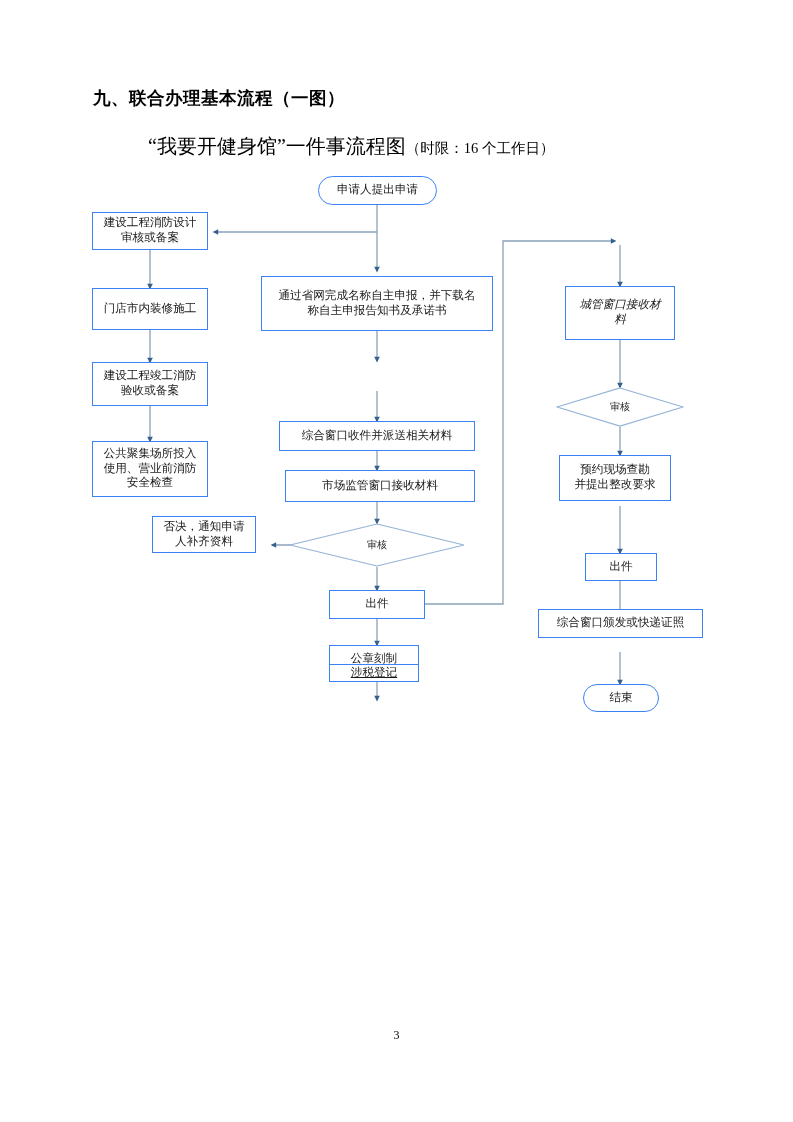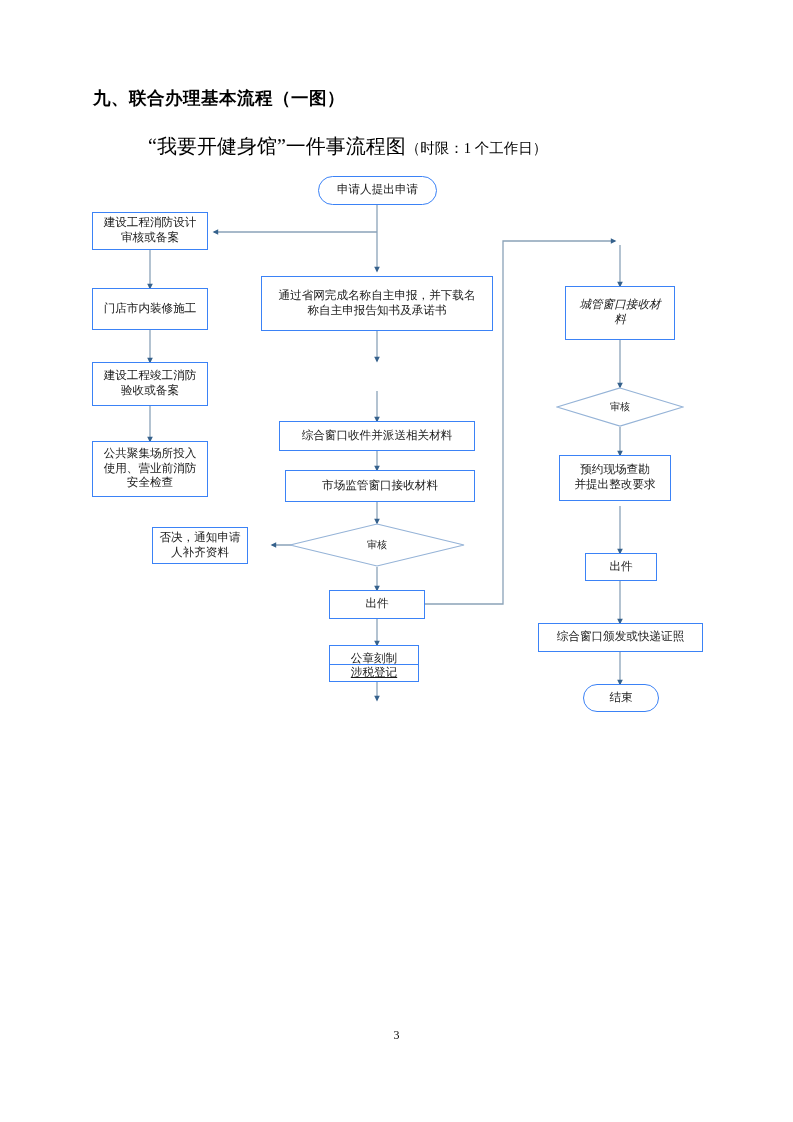--- a/index.html
+++ b/index.html
@@ -106,21 +106,21 @@
   }
 </style>
 </head>
 <body>
 
 <div id="page">
 
   <div class="heading-main">九、联合办理基本流程（一图）</div>
 
   <div class="heading-sub">
-    <span class="sub-main">“我要开健身馆”一件事流程图</span><span class="sub-note">（时限：1 个工作日）</span>
+    <span class="sub-main">“我要开健身馆”一件事流程图</span><span class="sub-note">（时限：16 个工作日）</span>
   </div>
 
   <div id="flow">
 
     <svg id="connectors" viewBox="0 0 793 1122" xmlns="http://www.w3.org/2000/svg">
       <defs>
         <marker id="ah" markerWidth="9" markerHeight="9" refX="4.6" refY="3.2" orient="auto" markerUnits="userSpaceOnUse">
           <path d="M0.4,0.4 L6.0,3.2 L0.4,6.0 Z" fill="#35618c"></path>
         </marker>
       </defs>
@@ -160,21 +160,21 @@
     </svg>
 
     <div class="node" style="left:92px; top:212px; width:116px; height:38px;">建设工程消防设计<br>审核或备案</div>
 
     <div class="node" style="left:92px; top:288px; width:116px; height:42px;">门店市内装修施工</div>
 
     <div class="node" style="left:92px; top:362px; width:116px; height:44px;">建设工程竣工消防<br>验收或备案</div>
 
     <div class="node" style="left:92px; top:441px; width:116px; height:56px;">公共聚集场所投入<br>使用、营业前消防<br>安全检查</div>
 
-    <div class="node" style="left:152px; top:527px; width:96px; height:37px;">否决，通知申请<br>人补齐资料</div>
+    <div class="node" style="left:152px; top:516px; width:104px; height:37px;">否决，通知申请<br>人补齐资料</div>
 
     <div class="node terminator" style="left:318px; top:176px; width:119px; height:29px;">申请人提出申请</div>
 
     <div class="node" style="left:261px; top:276px; width:232px; height:55px;">通过省网完成名称自主申报，并下载名<br>称自主申报告知书及承诺书</div>
 
 
     <div class="node" style="left:279px; top:421px; width:196px; height:30px;">综合窗口收件并派送相关材料</div>
 
     <div class="node" style="left:285px; top:470px; width:190px; height:32px;">市场监管窗口接收材料</div>
 
@@ -197,21 +197,21 @@
       <svg width="128" height="40" viewBox="0 0 128 40" xmlns="http://www.w3.org/2000/svg">
         <polygon points="64,1 127,20 64,39 1,20" fill="#ffffff" stroke="#95b3d7" stroke-width="1.2"></polygon>
       </svg>
       <div class="dlabel">审核</div>
     </div>
 
     <div class="node" style="left:559px; top:455px; width:112px; height:46px;">预约现场查勘<br>并提出整改要求</div>
 
     <div class="node" style="left:585px; top:553px; width:72px; height:28px;">出件</div>
 
-    <div class="node" style="left:538px; top:623px; width:165px; height:29px;">综合窗口颁发或快递证照</div>
+    <div class="node" style="left:538px; top:609px; width:165px; height:29px;">综合窗口颁发或快递证照</div>
 
     <div class="node terminator" style="left:583px; top:684px; width:76px; height:28px;">结束</div>
 
   </div>
 
   <div class="page-number">3</div>
 
 </div>
 
 </body></html>

